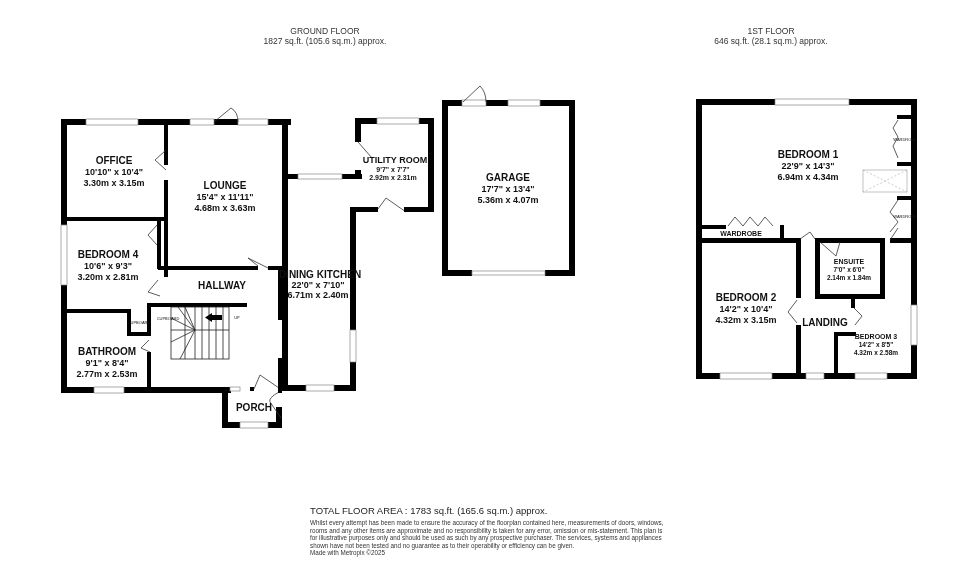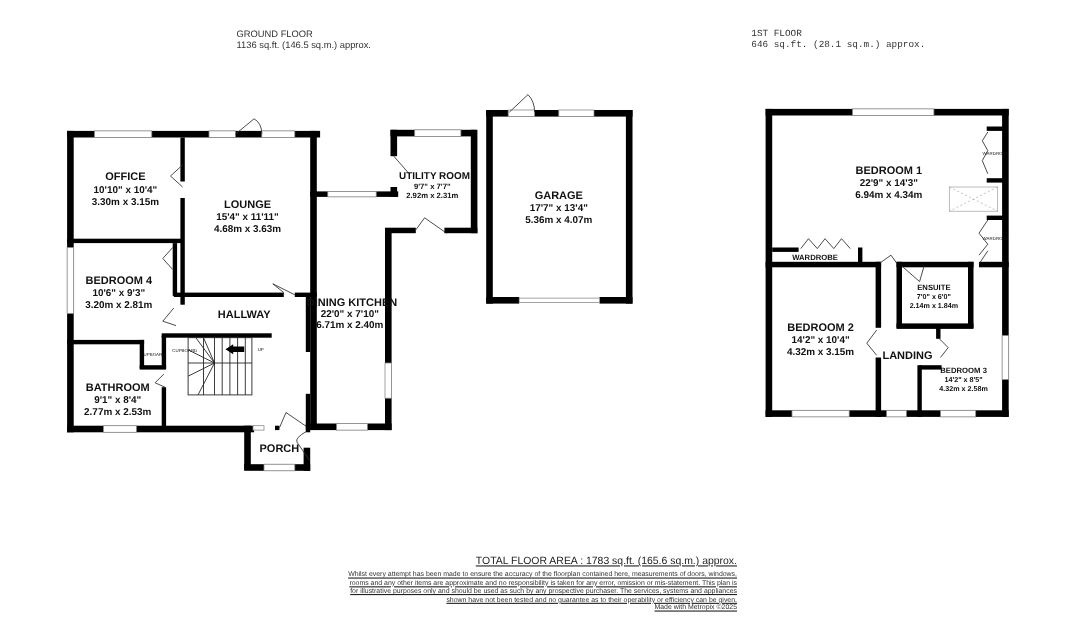--- a/index.html
+++ b/index.html
@@ -1,41 +1,41 @@
 <!DOCTYPE html>
 <html><head>
 <meta charset="utf-8">
 <style>
   html, body { margin: 0; padding: 0; background: #ffffff; }
   body { width: 980px; height: 567px; position: relative; overflow: hidden;
          font-family: "Liberation Sans", sans-serif; color: #222; }
-  .floor-head { position: absolute; text-align: left; font-size: 8.5px; line-height: 10px; color: #333; }
+  .floor-head { position: absolute; text-align: center; font-size: 8.5px; line-height: 10px; color: #333; }
   #gf-head { left: 215px; top: 26px; width: 220px; }
-  #ff-head { left: 683px; top: 26px; width: 220px; font-family: Liberation Mono, monospace; }
+  #ff-head { left: 661px; top: 26px; width: 220px; }
   svg { position: absolute; left: 0; top: 0; }
   .wall { fill: #000; }
   .win { fill: #fff; stroke: #888; stroke-width: 0.7; }
   .door { fill: none; stroke: #333; stroke-width: 0.8; }
   .stair { fill: none; stroke: #222; stroke-width: 0.8; }
   .rl { font-family: "Liberation Sans", sans-serif; font-weight: bold; text-anchor: middle; fill: #111; }
   .rname { font-size: 10px; }
   .rdim { font-size: 9px; }
   .sm { font-size: 7px; }
   .tiny { font-size: 4px; font-weight: normal; }
-  #footer { position: absolute; left: 310px; top: 505px; width: 360px; text-align: right; text-decoration: underline; }
+  #footer { position: absolute; left: 310px; top: 505px; width: 360px; text-align: left; }
   #total { font-size: 9.5px; color: #222; margin-bottom: 3px; }
   #disclaimer { font-size: 6.3px; line-height: 7.6px; color: #333; }
   #made { font-size: 6.3px; line-height: 7.6px; color: #333; }
 </style>
 </head>
 <body>
 
 <div id="gf-head" class="floor-head">
   <div>GROUND FLOOR</div>
-  <div>1136 sq.ft. (146.5 sq.m.) approx.</div>
+  <div>1827 sq.ft. (105.6 sq.m.) approx.</div>
 </div>
 <div id="ff-head" class="floor-head">
   <div>1ST FLOOR</div>
   <div>646 sq.ft. (28.1 sq.m.) approx.</div>
 </div>
 
 <svg width="980" height="567" viewBox="0 0 980 567">
 
   <g>
 

